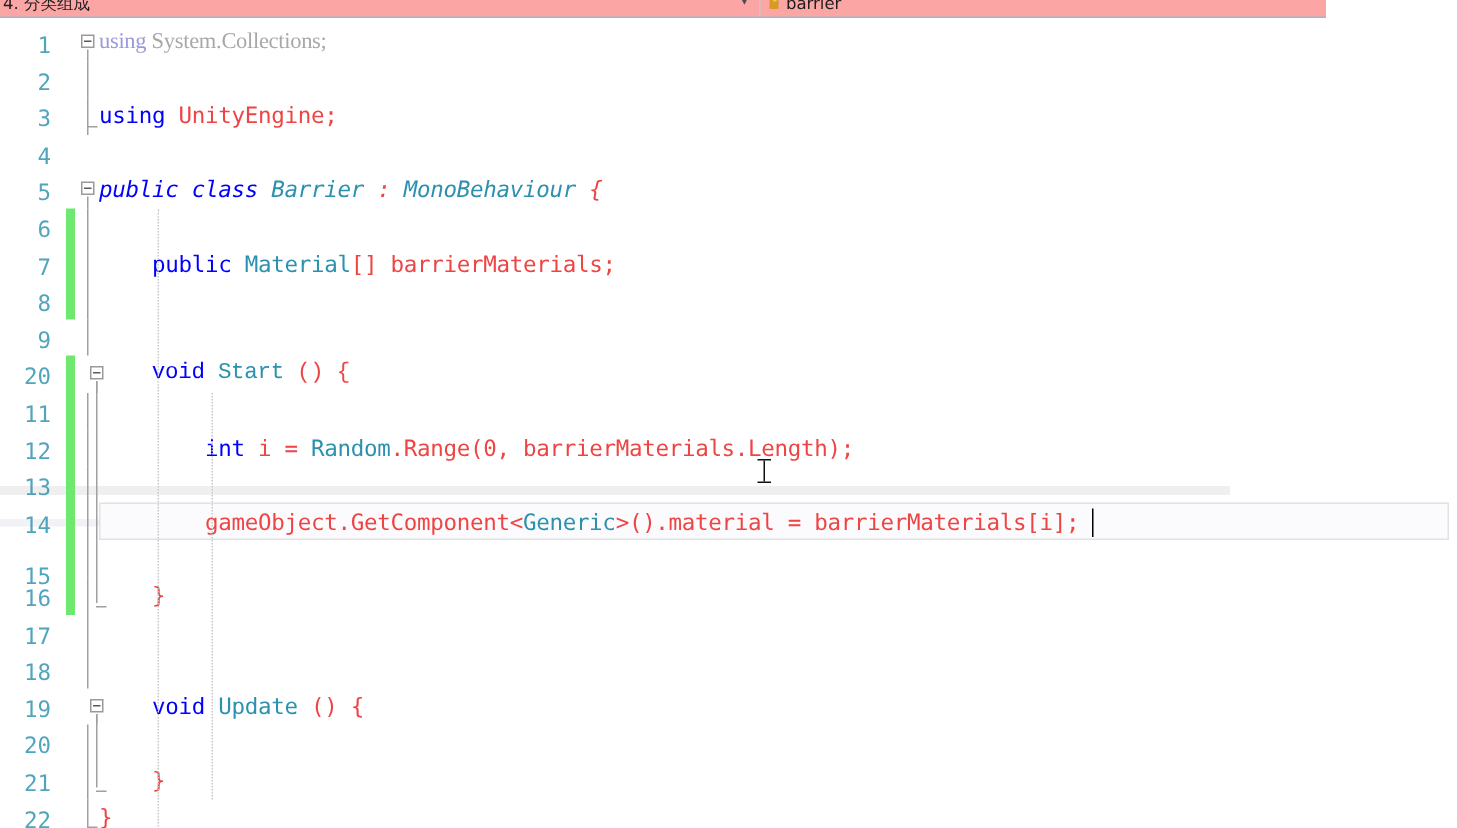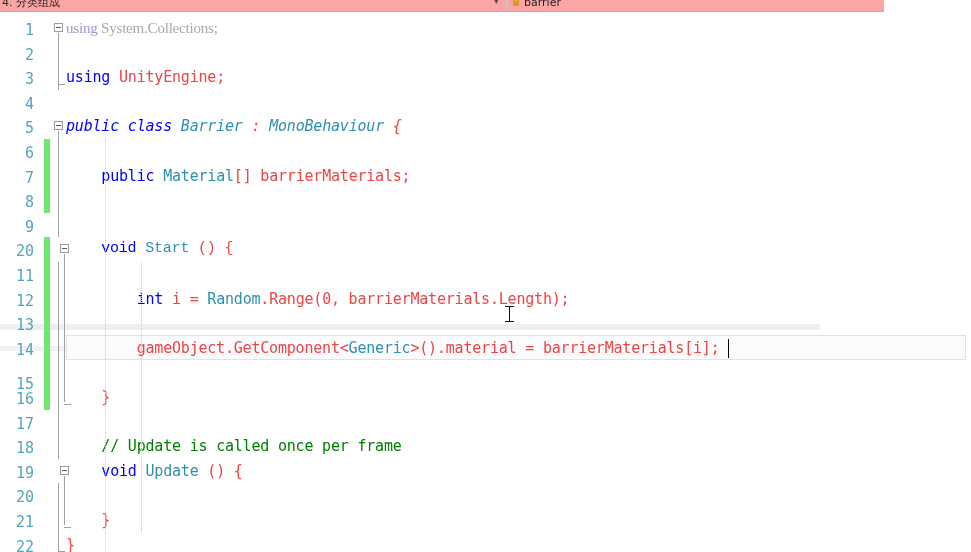--- a/index.html
+++ b/index.html
@@ -377,21 +377,20 @@
       <div class="code-line" style="top: 151.6px;"><span class="code-text"><span class="p">    </span><span class="k">public</span><span class="p"> </span><span class="t">Material</span><span class="p">[] barrierMaterials;</span></span></div>
       <div class="code-line" style="top: 176.2px;"><span class="code-text"></span></div>
       <div class="code-line" style="top: 225.4px; font-family: Liberation Mono, monospace;"><span class="code-text"><span class="p">    </span><span class="k">void</span><span class="p"> </span><span class="t">Start</span><span class="p"> () {</span></span></div>
       <div class="code-line" style="top: 250px;"><span class="code-text"></span></div>
       <div class="code-line" style="top: 274.6px;"><span class="code-text"><span class="p">        </span><span class="k">int</span><span class="p"> i = </span><span class="t">Random</span><span class="p">.Range(0, barrierMaterials.Length);</span></span></div>
       <div class="code-line" style="top: 299.2px;"><span class="code-text"></span></div>
       <div class="code-line" style="top: 323.8px;"><span class="code-text"><span class="p">        gameObject.GetComponent&lt;</span><span class="t">Generic</span><span class="p">&gt;().material = barrierMaterials[i];</span></span></div>
       <div class="code-line" style="top: 348.4px;"><span class="code-text"></span></div>
       <div class="code-line" style="top: 373px;"><span class="code-text"><span class="p">    }</span></span></div>
       <div class="code-line" style="top: 397.6px;"><span class="code-text"></span></div>
-      <div class="code-line" style="top: 422.2px;"><span class="code-text"><span class="p">    </span><span class="c">// Update is called once per frame</span></span></div>
       <div class="code-line" style="top: 446.8px;"><span class="code-text"><span class="p">    </span><span class="k">void</span><span class="p"> </span><span class="t">Update</span><span class="p"> () {</span></span></div>
       <div class="code-line" style="top: 471.4px;"><span class="code-text"></span></div>
       <div class="code-line" style="top: 496px;"><span class="code-text"><span class="p">    }</span></span></div>
       <div class="code-line" style="top: 520.6px;"><span class="code-text"><span class="p">}</span></span></div>
     </div>
 
   <div class="ibeam" style="left: 505px; top: 294px;">
     <span class="stem"></span>
     <span class="cap-t"></span>
     <span class="cap-b"></span>

